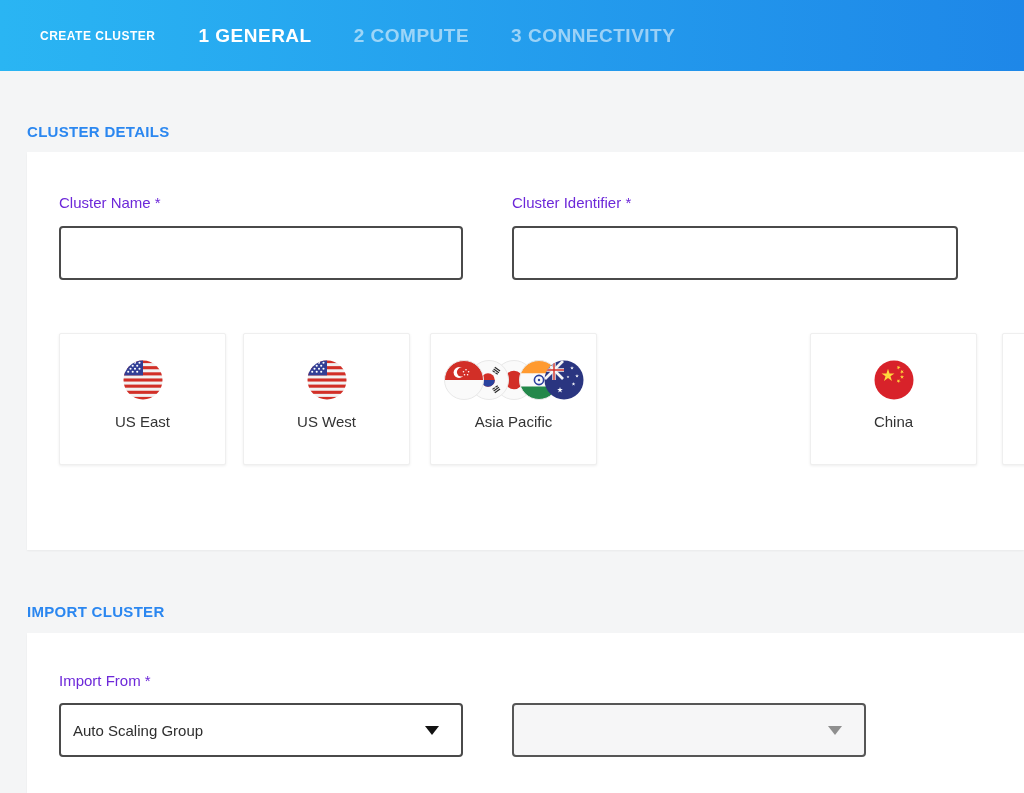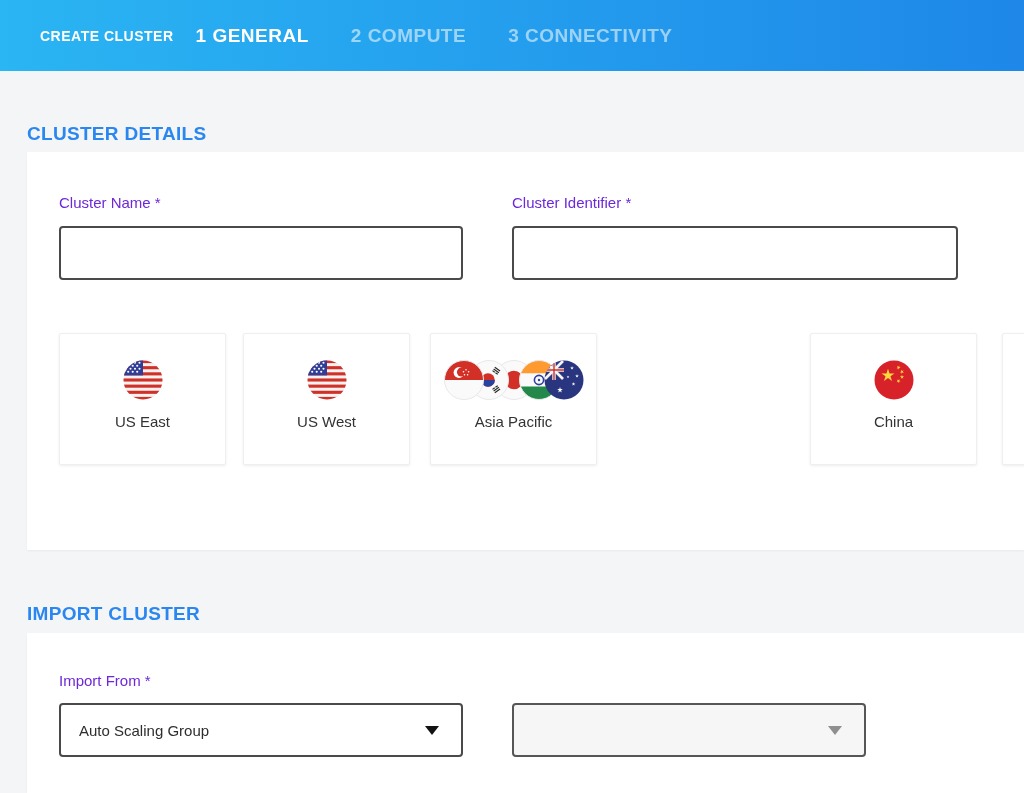--- a/index.html
+++ b/index.html
@@ -8,31 +8,31 @@
     background:#f4f5f6;
     font-family:"Liberation Sans", sans-serif;
   }
   
   .header {
     position:absolute; top:0; left:0; width:1024px; height:71px;
     background:linear-gradient(90deg,#2ab5f3 0%, #1e87e8 100%);
     display:flex; align-items:center;
   }
   .header-title {
-    margin-left:40px; margin-right:22px;
-    color:#ffffff; font-weight:bold; font-size:14px; letter-spacing:.5px;
+    margin-left:40px; margin-right:43px;
+    color:#ffffff; font-weight:bold; font-size:12px; letter-spacing:.5px;
   }
   .step { font-weight:bold; font-size:19px; letter-spacing:.5px;
     color:rgba(255,255,255,.55); cursor:pointer; }
   .step + .step { margin-left:42px; }
   .step.active { color:#ffffff; }
   
   .section-heading {
     position:absolute; left:27px; color:#2b87f0;
-    font-size:19px; font-weight:bold; letter-spacing:.3px;
+    font-size:15px; font-weight:bold; letter-spacing:.3px;
   }
   #heading-details { top:123px; }
   #heading-import  { top:603px; }
   
   .panel {
     position:absolute; left:27px; width:997px; background:#ffffff;
     box-shadow:0 1px 2px rgba(0,0,0,.05);
   }
   #panel-details { top:152px; height:398px; }
   #panel-import  { top:633px; height:160px; }
@@ -50,21 +50,21 @@
     background:#fff; border:1px solid #efefef; border-radius:2px;
     box-shadow:0 1px 3px rgba(0,0,0,.07);
     display:flex; flex-direction:column; align-items:center; cursor:pointer;
   }
   .flag-wrap { margin-top:26px; height:40px; display:flex; align-items:center; justify-content:center; }
   .region-label { margin-top:13px; font-size:15px; color:#333333; }
   
   .dropdown {
     position:absolute; box-sizing:border-box; height:54px;
     border:2px solid #4a4a4a; border-radius:4px; background:#fff;
-    display:flex; align-items:center; padding:0 18px;
+    display:flex; align-items:center; padding:0 12px;
     font-size:15px; color:#2e2e2e; cursor:pointer;
   }
   .dropdown.disabled { background:#f6f6f7; border-color:#565656; }
   .caret {
     position:absolute; right:22px; top:50%; margin-top:-4px;
     width:0; height:0;
     border-left:7px solid transparent; border-right:7px solid transparent;
     border-top:9px solid #121212;
   }
   .caret.gray { border-top-color:#8f8f8f; }

